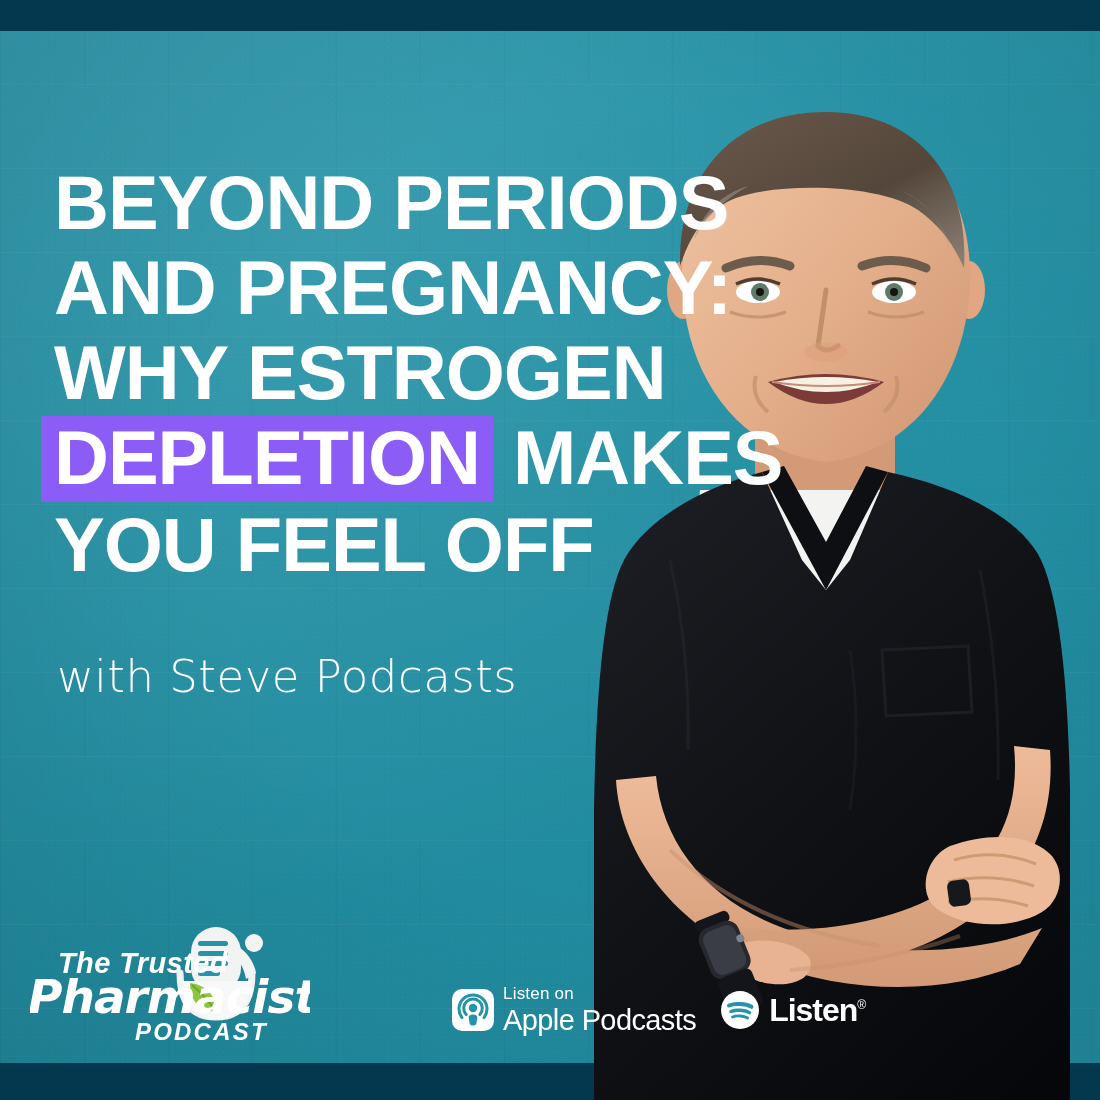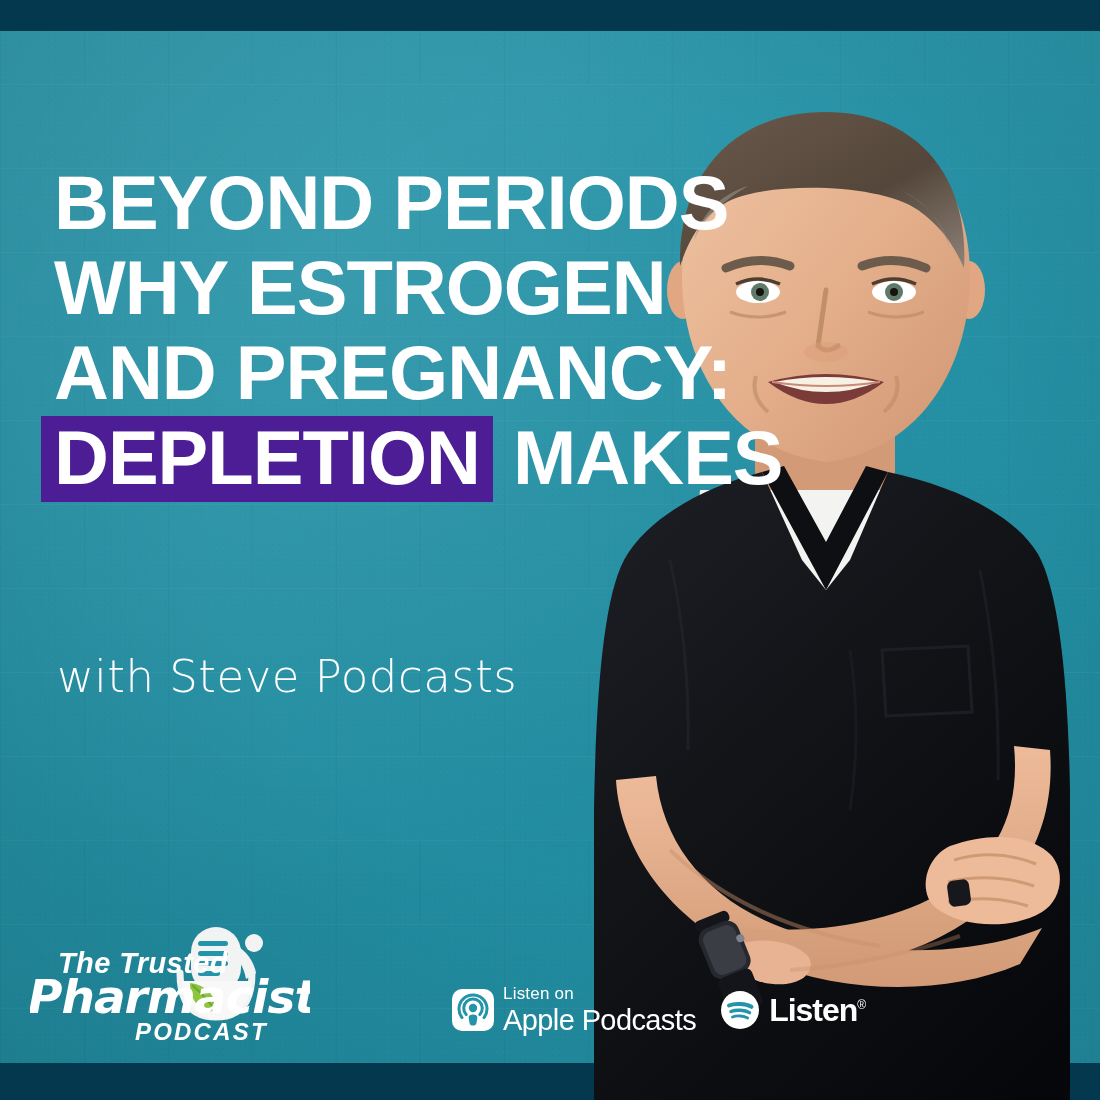--- a/index.html
+++ b/index.html
@@ -67,21 +67,21 @@
     font-weight:bold;
     font-size:76px;
     line-height:85px;
     letter-spacing:-1px;
     text-transform:uppercase;
     margin-left:16px;
   }
   .title .line{white-space:nowrap;}
   .hl{
     display:inline-block;
-    background:#4c1d95;
+    background:#8b5cf6;
     padding:10px 13px 12px 13px;
     margin:0 0 0 -13px;
     line-height:64px;
   }
   .title .line.l4{line-height:85px;}
 
   .subtitle{
     position:absolute;left:57px;top:650px;z-index:5;
     color:#ffffff;
     font-size:45px;
@@ -242,23 +242,24 @@
 
       <path d="M120 760 Q200 836 330 856" stroke="#c98f6b" stroke-width="4" fill="none" opacity=".45"></path>
       <path d="M240 880 Q330 874 410 846" stroke="#c98f6b" stroke-width="4" fill="none" opacity=".35"></path>
     </svg>
   </div>
 
   <div class="bar-top"></div>
 
   <div class="title">
     <div class="line l1">BEYOND PERIODS</div>
+    <div class="line l2">AND PREGNANCY:</div>
     <div class="line l3">WHY ESTROGEN</div>
-    <div class="line l2">AND PREGNANCY:</div>
     <div class="line l4"><span class="hl">DEPLETION</span> <span>MAKES</span></div>
+    <div class="line l5">YOU FEEL OFF</div>
   </div>
 
   <div class="subtitle">with Steve Podcasts</div>
 
   <div class="logo">
     <svg viewBox="0 0 280 120" xmlns="http://www.w3.org/2000/svg">
 
       <g>
 
         <path d="M150 48 C150 78 162 92 186 92 C210 92 222 78 222 48" stroke="#f2f4f3" stroke-width="7" fill="none" stroke-linecap="round"></path>

